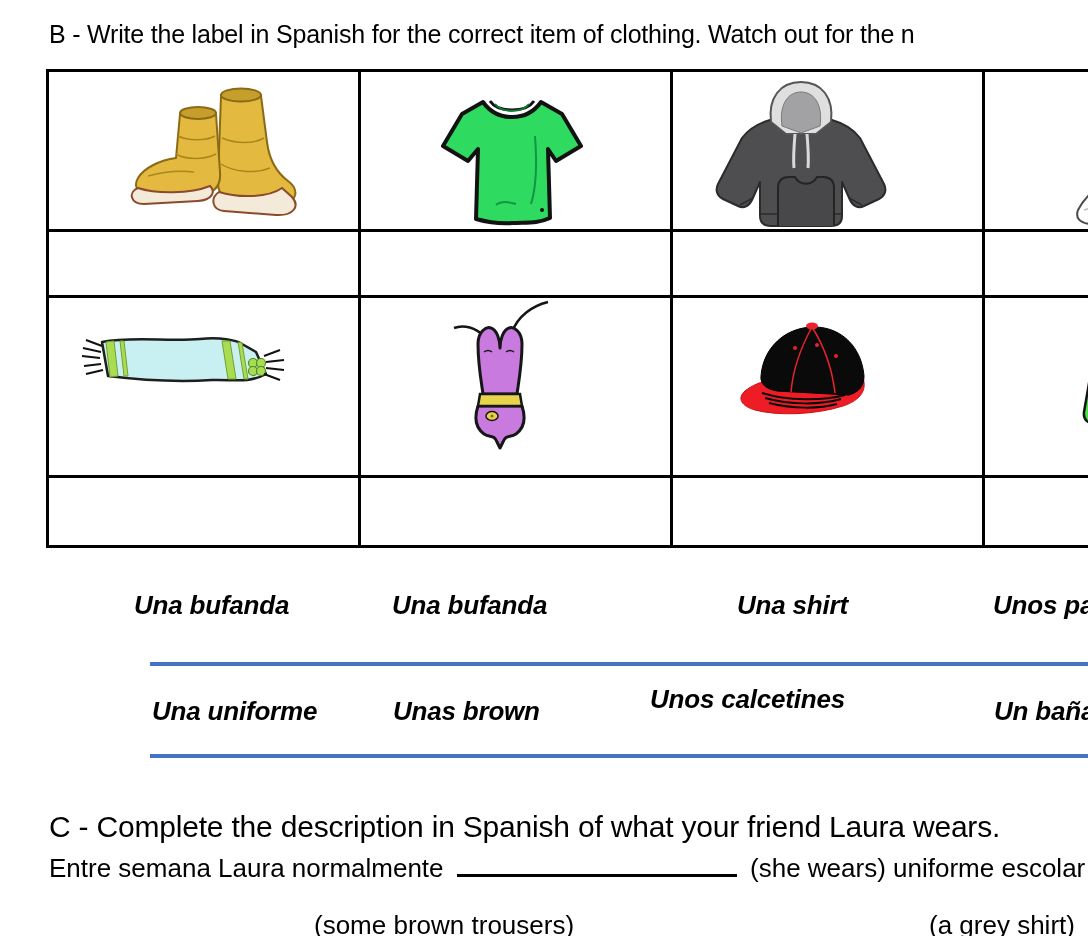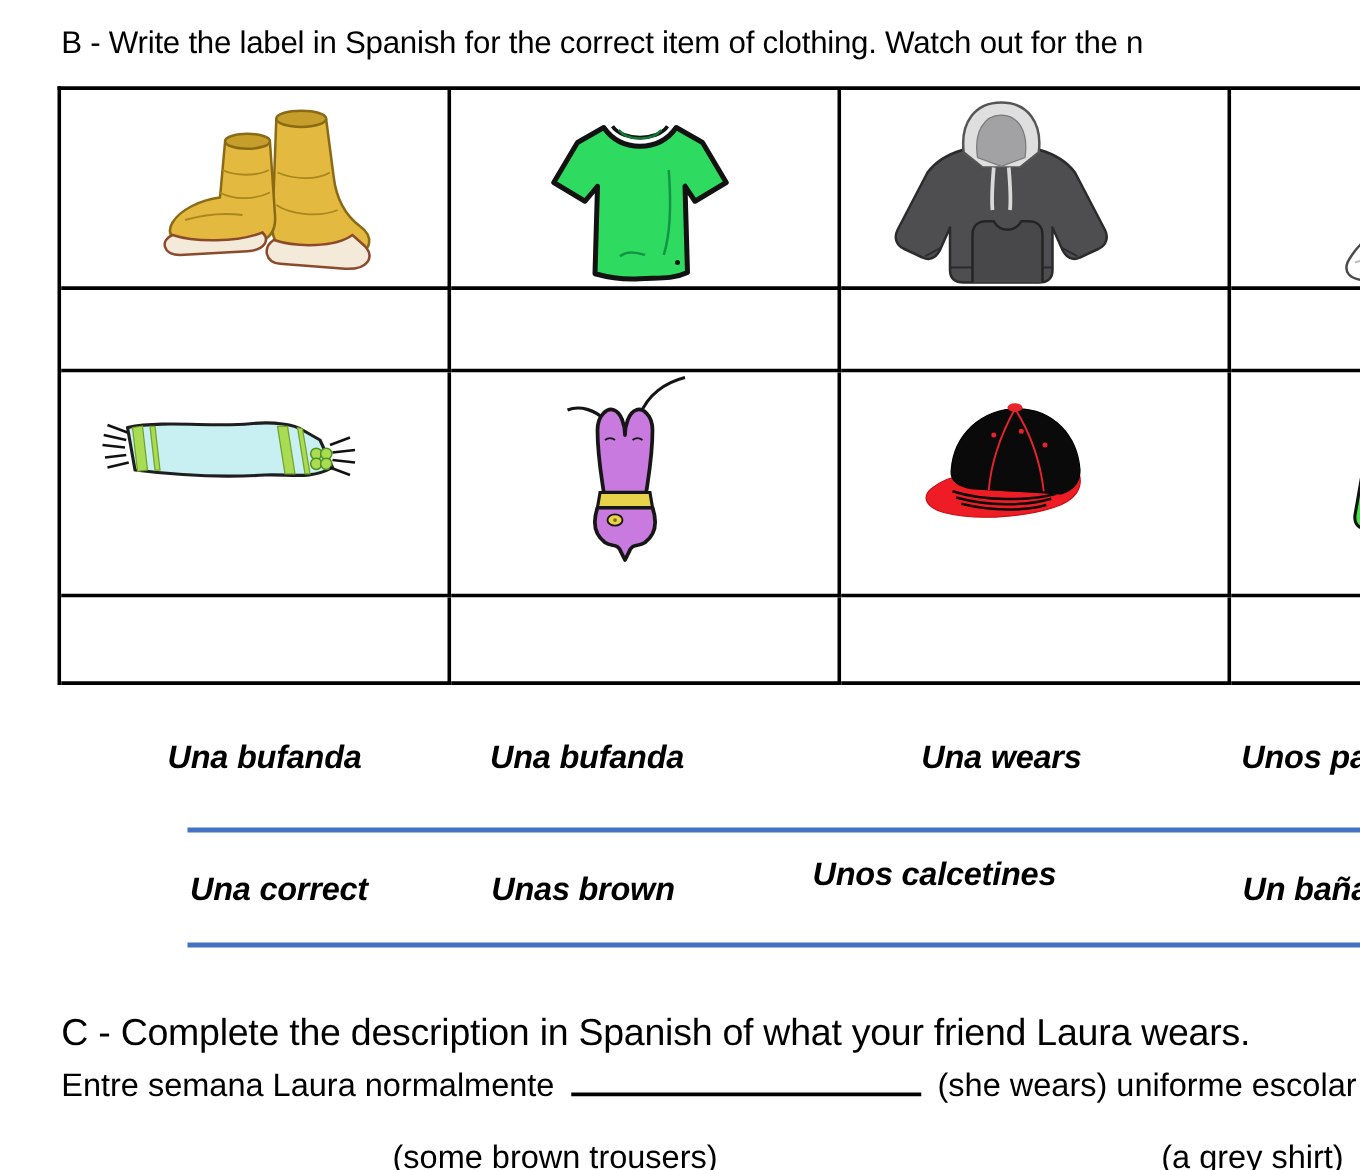--- a/index.html
+++ b/index.html
@@ -175,26 +175,26 @@
   </g>
 </svg>
 
 <svg style="left:1066px; top:324px;" width="60" height="102" viewBox="0 0 60 102">
   <path d="M60,2 L42,8 C34,11 30,17 29,25 L18,88 C17,96 22,100 30,99 L60,96 Z" fill="#4DE24B" stroke="#121212" stroke-width="2.5" stroke-linejoin="round"></path>
   <path d="M42,10 L36,34" stroke="#121212" stroke-width="1.5" fill="none"></path>
 </svg>
 
 <span class="abs wb" style="left:134px; top:590px;">Una bufanda</span>
 <span class="abs wb" style="left:392px; top:590px;">Una bufanda</span>
-<span class="abs wb" style="left:737px; top:590px;">Una wears</span>
+<span class="abs wb" style="left:737px; top:590px;">Una shirt</span>
 <span class="abs wb" style="left:993px; top:590px;">Unos pantalones</span>
 
 <div class="abs divider" style="left:150px; top:662px; width:938px; background:#4472C4;"></div>
 
-<span class="abs wb" style="left:152px; top:696px;">Una correct</span>
+<span class="abs wb" style="left:152px; top:696px;">Una uniforme</span>
 <span class="abs wb" style="left:393px; top:696px;">Unas brown</span>
 <span class="abs wb" style="left:650px; top:684px;">Unos calcetines</span>
 <span class="abs wb" style="left:994px; top:696px;">Un bañador</span>
 
 <div class="abs divider" style="left:150px; top:754px; width:938px; background:#4472C4;"></div>
 
 <div class="abs heading" style="left:49px; top:810px; font-size:30px;">C - Complete the description in Spanish of what your friend Laura wears.</div>
 
 <div class="abs body-text" style="left:49px; top:848px;">
   <span>Entre semana Laura normalmente</span>

